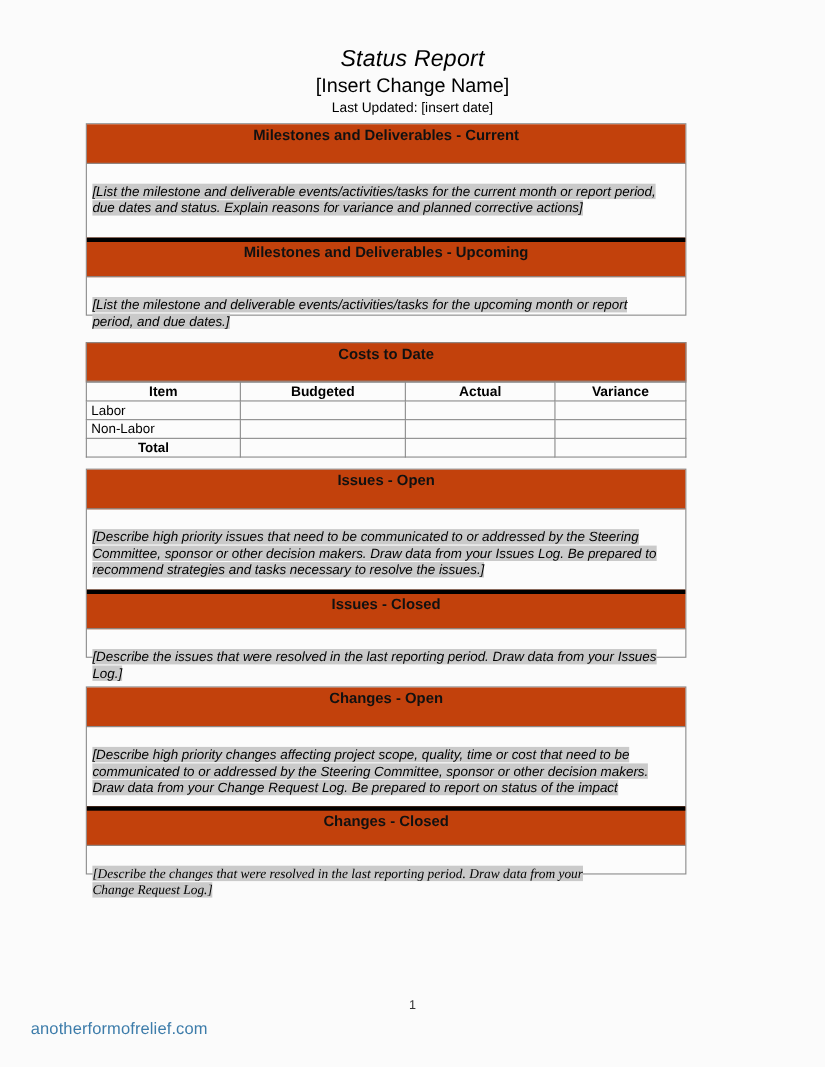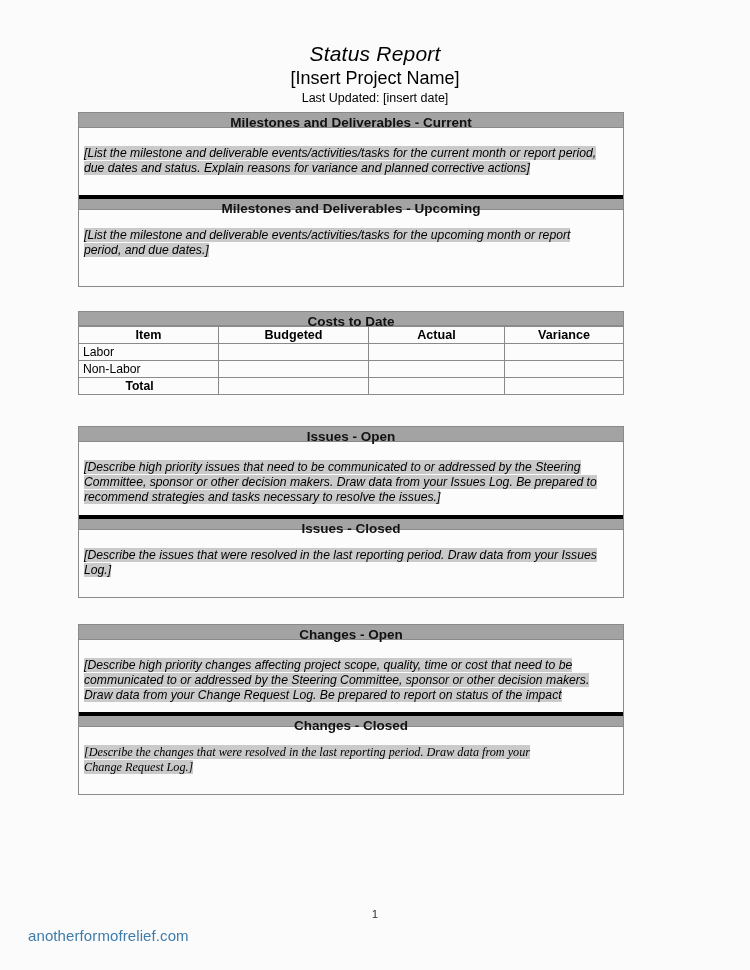--- a/index.html
+++ b/index.html
@@ -55,27 +55,27 @@
   
   .group {
     position: absolute;
     left: 78px;
     width: 546px;
     border: 1px solid #8a8a8a;
     box-sizing: border-box;
     background: #fcfcfc;
   }
   .sect-header {
-    background: #a3a3a3;
+    background: #c2410c;
     border-bottom: 1px solid #8a8a8a;
     text-align: center;
     font-size: 13.5px;
     font-weight: bold;
     line-height: 19px;
-    height: 15px;
+    height: 36px;
     box-sizing: border-box;
     color: #111;
   }
   .sect-header.topborder {
     border-top: 4px solid #000000;
   }
   .sect-body {
     padding: 18px 5px 0 5px;
     box-sizing: border-box;
     overflow: hidden;
@@ -144,21 +144,21 @@
     letter-spacing: 0.1px;
   }
 </style>
 </head>
 <body>
 
 <div class="page">
 
   <div class="titleblock">
     <div class="doc-title">Status Report</div>
-    <div class="doc-subtitle">[Insert Project Name]</div>
+    <div class="doc-subtitle">[Insert Change Name]</div>
     <div class="doc-date">Last Updated: [insert date]</div>
   </div>
 
   <div class="group" style="top:112px; height:175px;">
     <div class="sect-header">Milestones and Deliverables - Current</div>
     <div class="sect-body" style="height:67px;">
       <p><span class="hl">[List the milestone and deliverable events/activities/tasks for the current month or report period,</span></p>
       <p><span class="hl">due dates and status.  Explain reasons for variance and planned corrective actions]</span></p>
     </div>
     <div class="sect-header topborder">Milestones and Deliverables - Upcoming</div>

